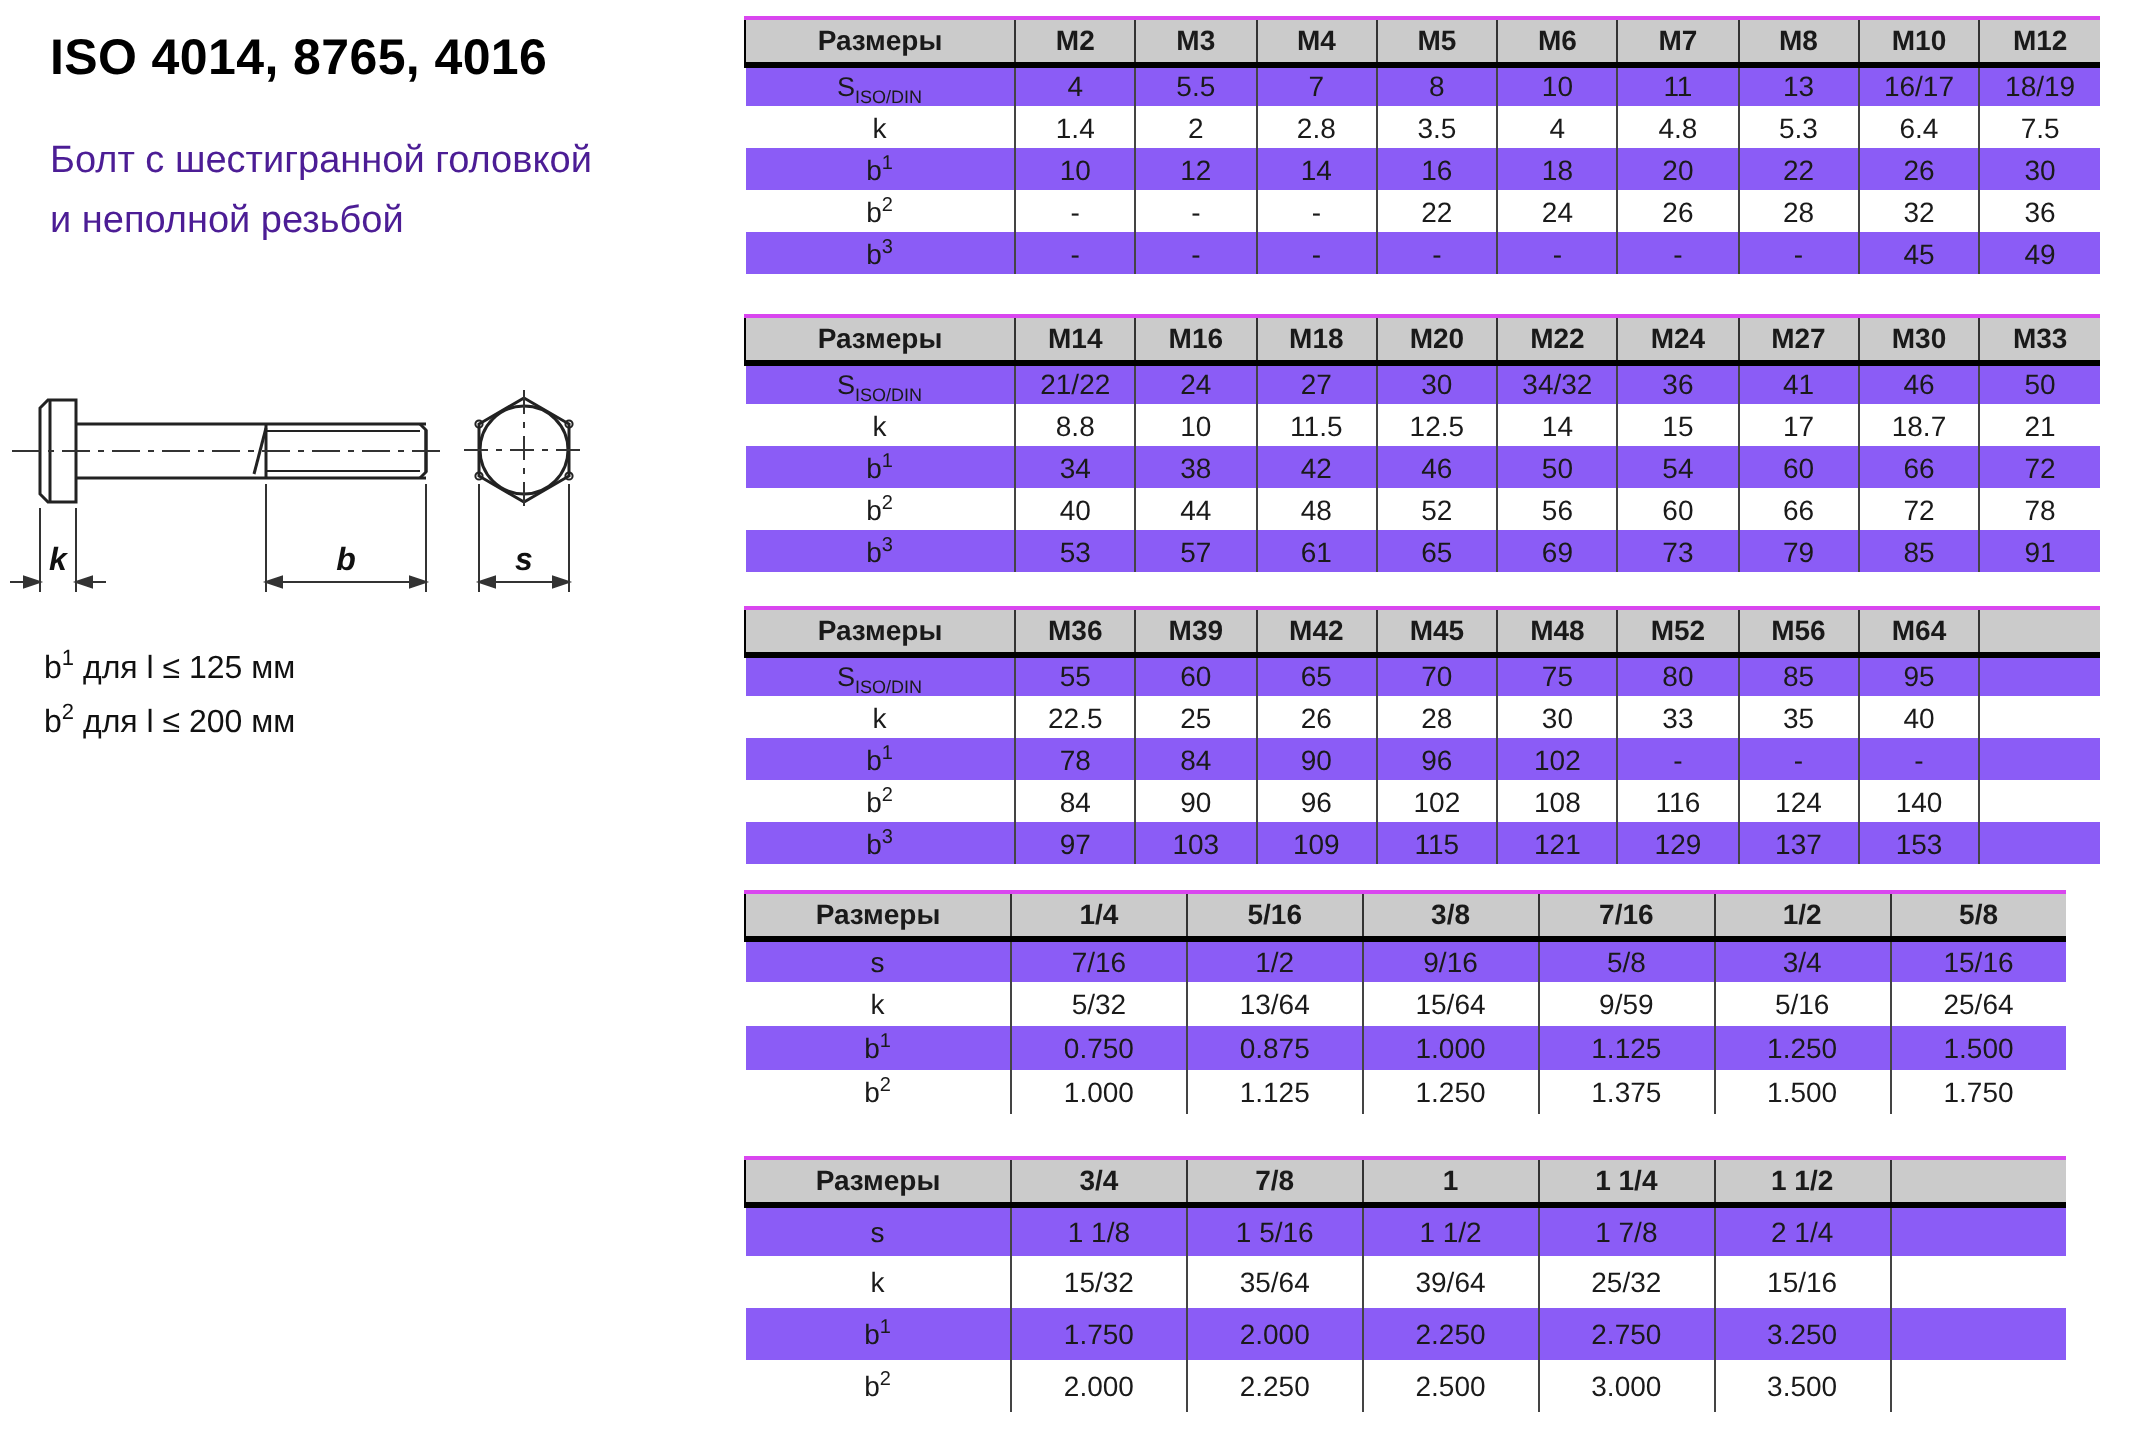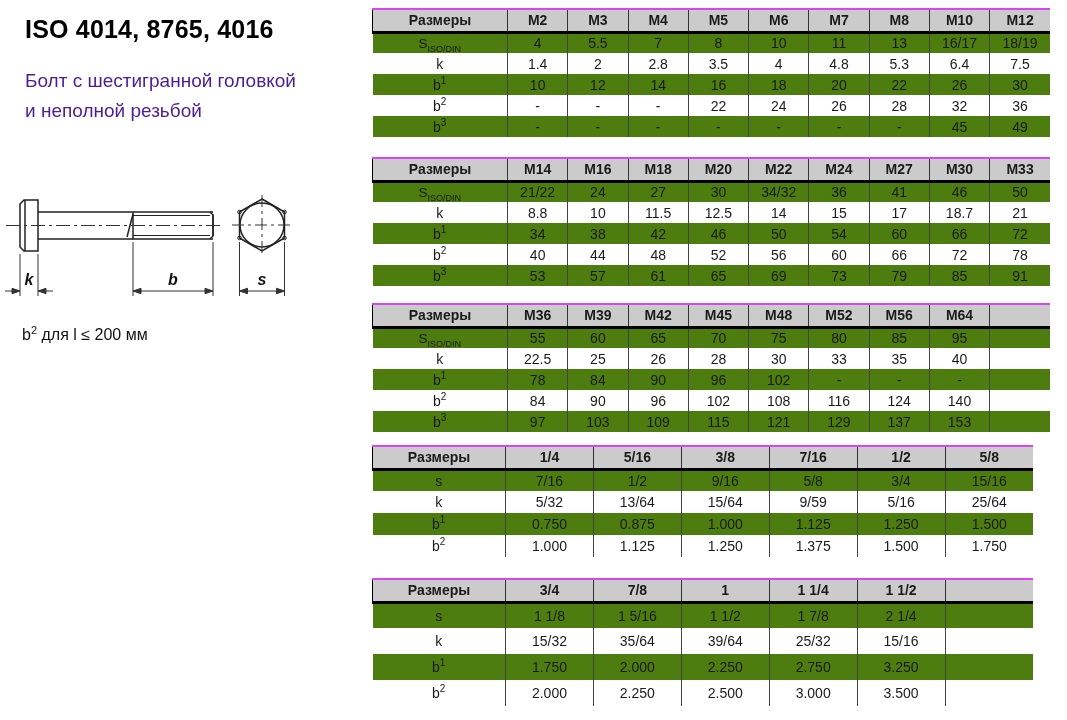--- a/index.html
+++ b/index.html
@@ -22,21 +22,21 @@
   table.tbl { position:absolute; left:0; border-collapse:collapse; table-layout:fixed; font-size:14px; color:#1a1a1a; }
   table.metric   { width:678px; }
   table.imperial { width:661px; }
   .tbl thead th {
     background:#cbcbcb; font-weight:bold; font-size:14px; text-align:center; padding:0;
     height:23px; border-top:2px solid #d946ef; border-bottom:3px solid #000; border-left:1px solid #333;
   }
   .tbl thead th:first-child { border-left:1px solid #000; }
   .tbl td { border-left:1px solid #444; text-align:center; padding:0; }
   .tbl tbody th { border-left:none; font-weight:normal; text-align:center; padding:0; }
-  .tbl tr.odd  { background:#4d7c0f; }
+  .tbl tr.odd  { background:#8b5cf6; }
   .tbl tr.even { background:#ffffff; }
   .metric td, .metric tbody th { height:21px; }
   .i4 td, .i4 tbody th { height:22px; }
   .i5 td, .i5 tbody th { height:26px; }
   .tbl sup { font-size:10px; line-height:0; vertical-align:super; }
   .tbl sub { font-size:9px;  line-height:0; vertical-align:sub; }
   .tbl .s-label { font-size:13.5px; }
   svg text.dim { font-size:16px; font-weight:bold; font-style:italic; fill:#111; }
 </style>
 </head>
@@ -101,20 +101,21 @@
       <line x1="239.5" y1="103" x2="284.5" y2="103" fill="none"></line>
       <polygon points="239.5,103 247.5,100.3 247.5,105.7"></polygon>
       <polygon points="284.5,103 276.5,100.3 276.5,105.7"></polygon>
     </g>
     <text class="dim" x="29" y="97" text-anchor="middle">k</text>
     <text class="dim" x="173" y="97" text-anchor="middle">b</text>
     <text class="dim" x="262" y="97" text-anchor="middle">s</text>
   </svg>
 
   <div class="footnotes" id="footnotes">
+      <div class="fn">b<sup>1</sup> для l ≤ 125 мм</div>
       <div class="fn">b<sup>2</sup> для l ≤ 200 мм</div>
     </div>
 </div>
 
 <div class="tables-panel">
   <table class="tbl metric" style="top:8px">
       <colgroup>
         <col style="width: 135px;">
         <col>
         <col>

